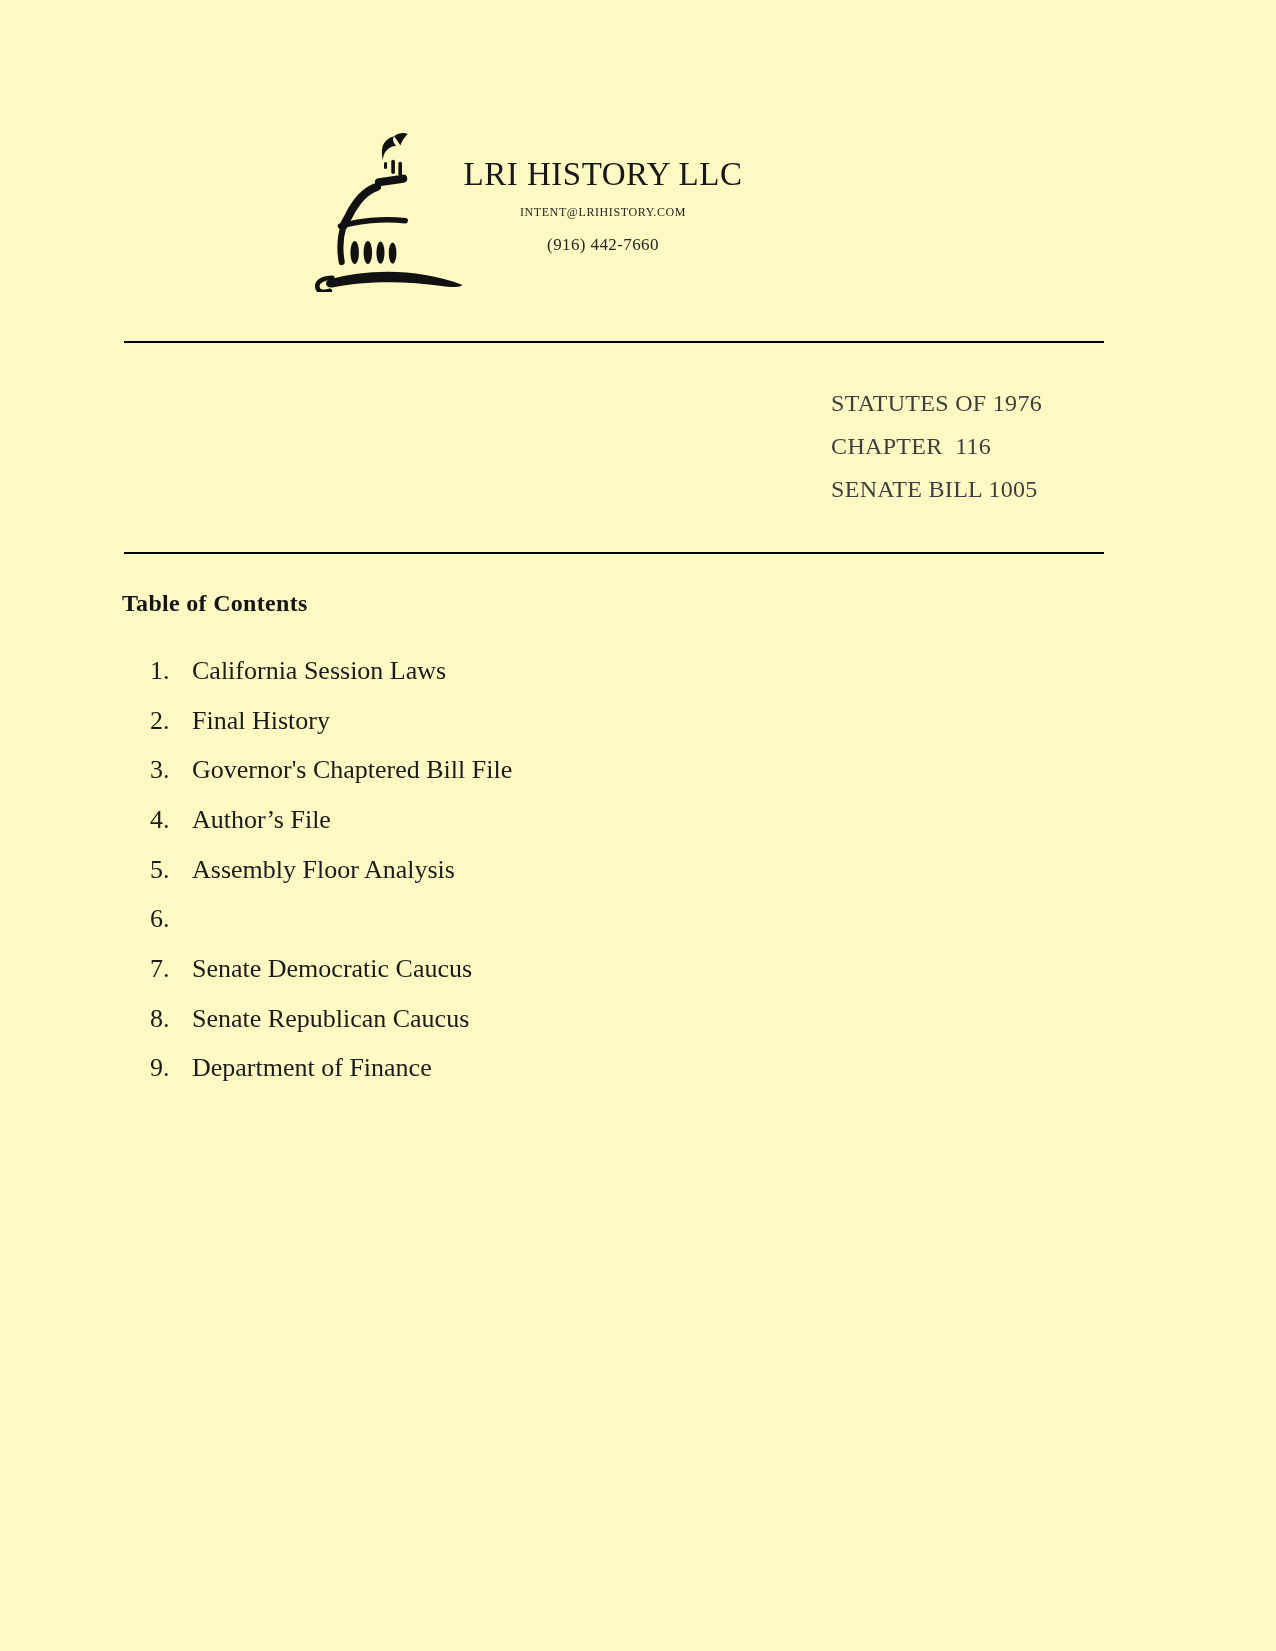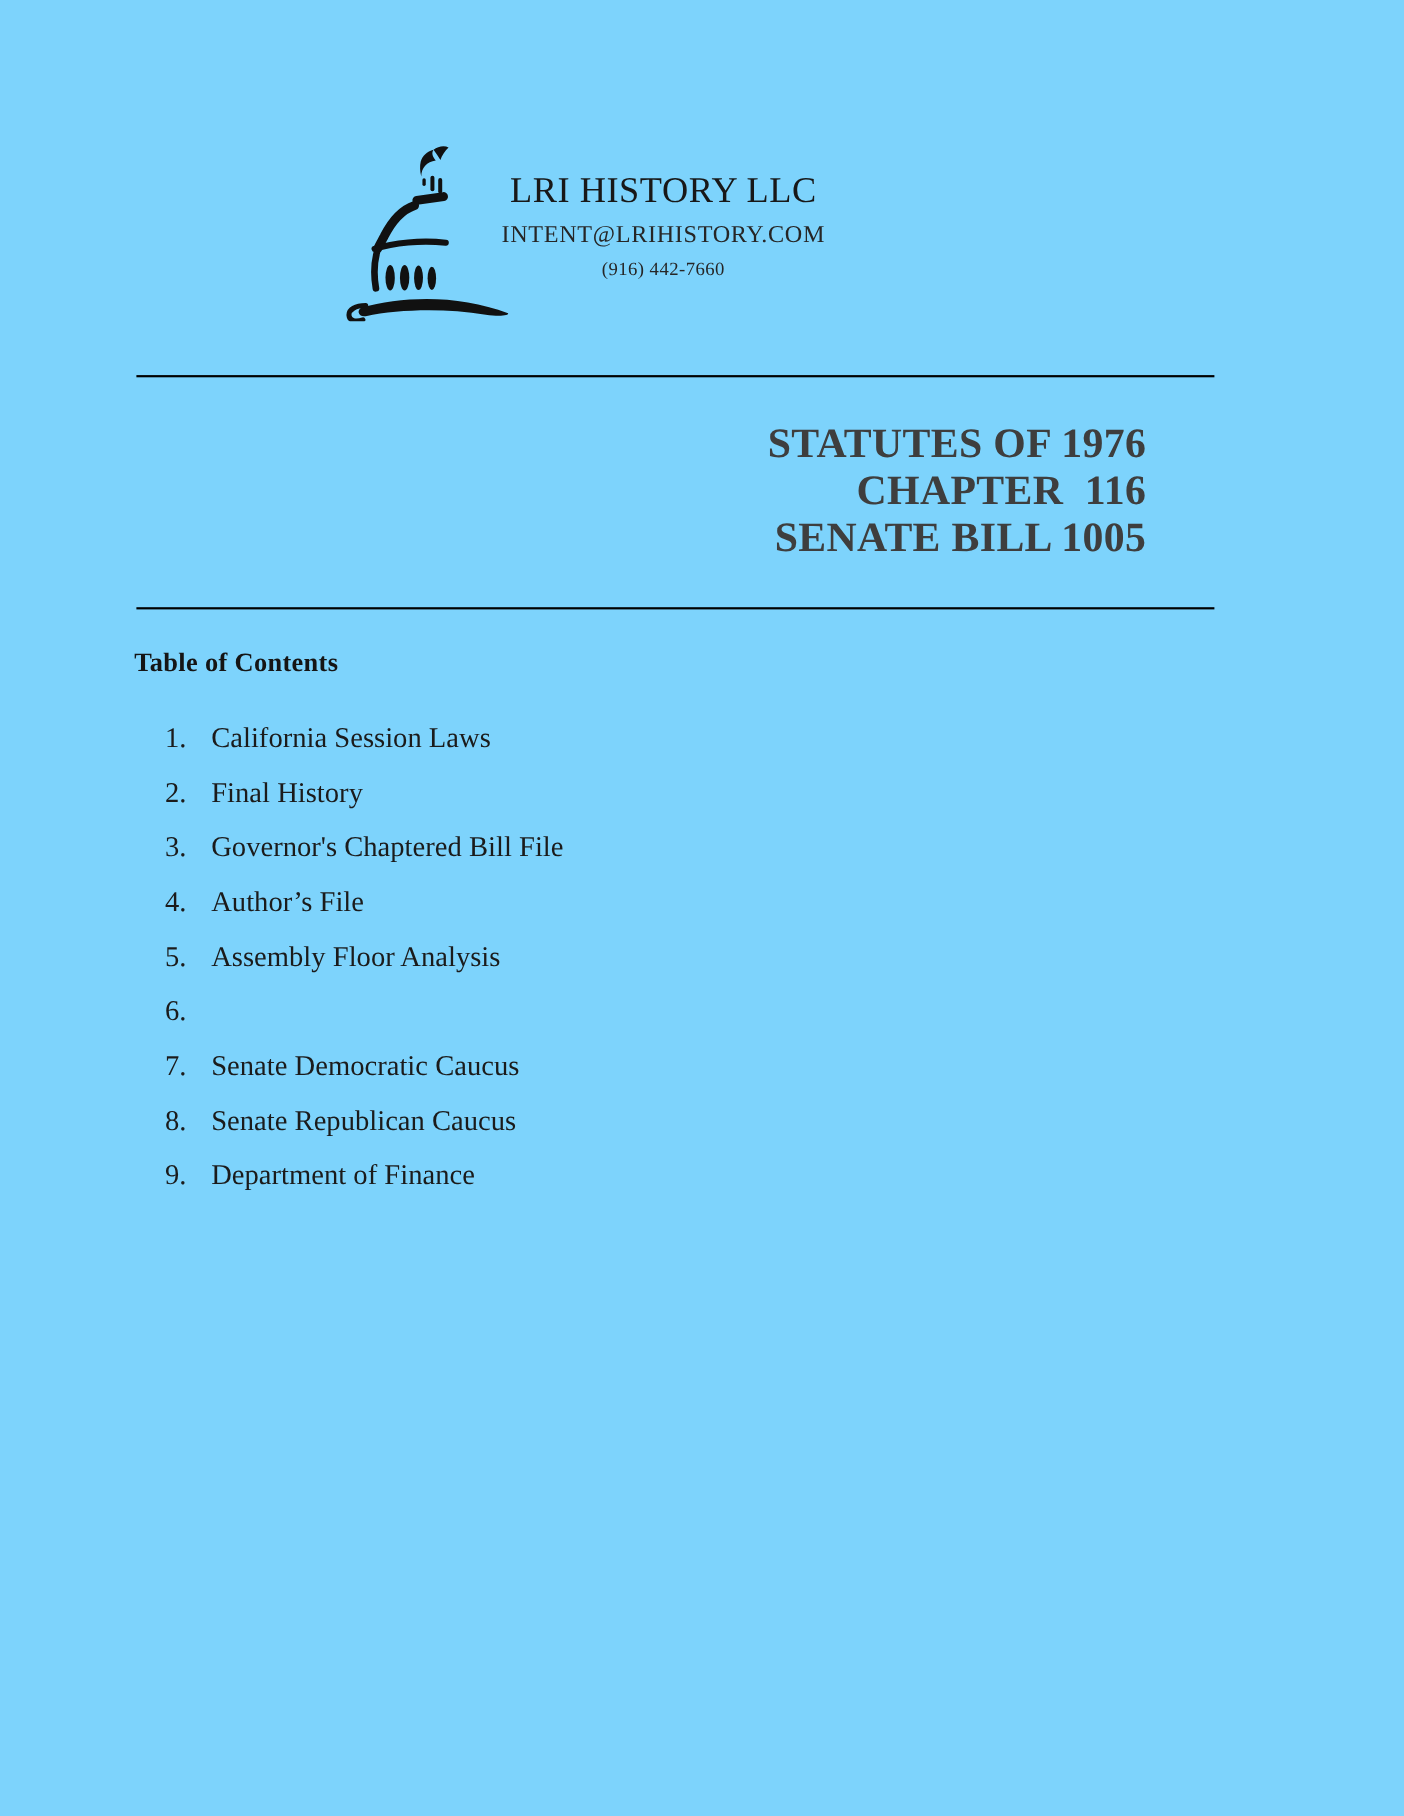--- a/index.html
+++ b/index.html
@@ -1,20 +1,20 @@
 <!DOCTYPE html>
 <html><head>
 <meta charset="utf-8">
 <style>
   html, body { margin: 0; padding: 0; background: #ffffff; }
   .page {
     position: relative;
     width: 1276px;
     height: 1651px;
-    background: #7dd3fc;
+    background: #fef9c3;
     overflow: hidden;
     font-family: "Liberation Serif", "DejaVu Serif", serif;
     color: #1b1b1b;
   }
 
   
   .logo {
     position: absolute;
     left: 292px;
     top: 120px;
@@ -29,21 +29,21 @@
     text-align: center;
   }
   .company-name {
     font-size: 33px;
     line-height: 44px;
     letter-spacing: 0.5px;
     color: #181818;
     white-space: nowrap;
   }
   .contact-line {
-    font-size: 22px;
+    font-size: 12px;
     line-height: 33px;
     letter-spacing: 0.6px;
     color: #262626;
     white-space: nowrap;
   }
   .contact-phone {
     font-size: 17px;
     line-height: 32px;
     letter-spacing: 0.4px;
     color: #262626;
@@ -59,23 +59,22 @@
     border-top: 2px solid #000000;
   }
   .rule-top { top: 341px; }
   .rule-bottom { top: 552px; }
 
   
   .statute-block {
     position: absolute;
     right: 234px;
     top: 382px;
-    text-align: right;
-    font-weight: bold;
-    font-size: 38px;
+    font-weight: normal;
+    font-size: 24px;
     line-height: 43px;
     color: #3e3e3e;
     letter-spacing: 0.3px;
   }
   .statute-line { white-space: pre; }
 
   
   .toc-title {
     position: absolute;
     left: 122px;

